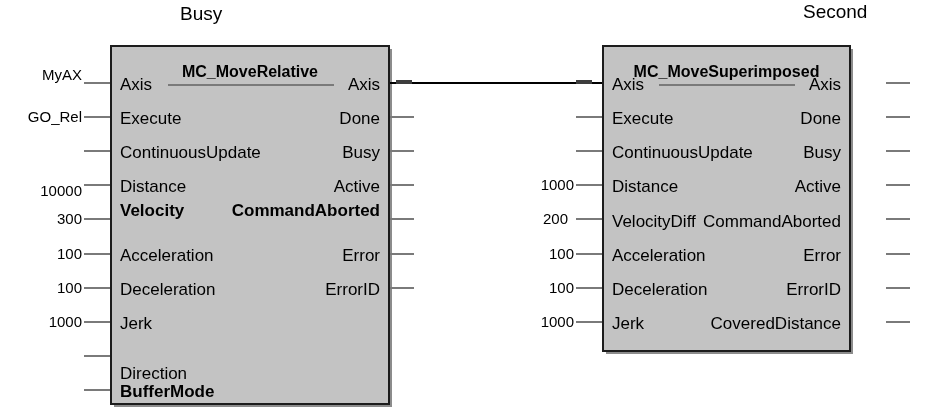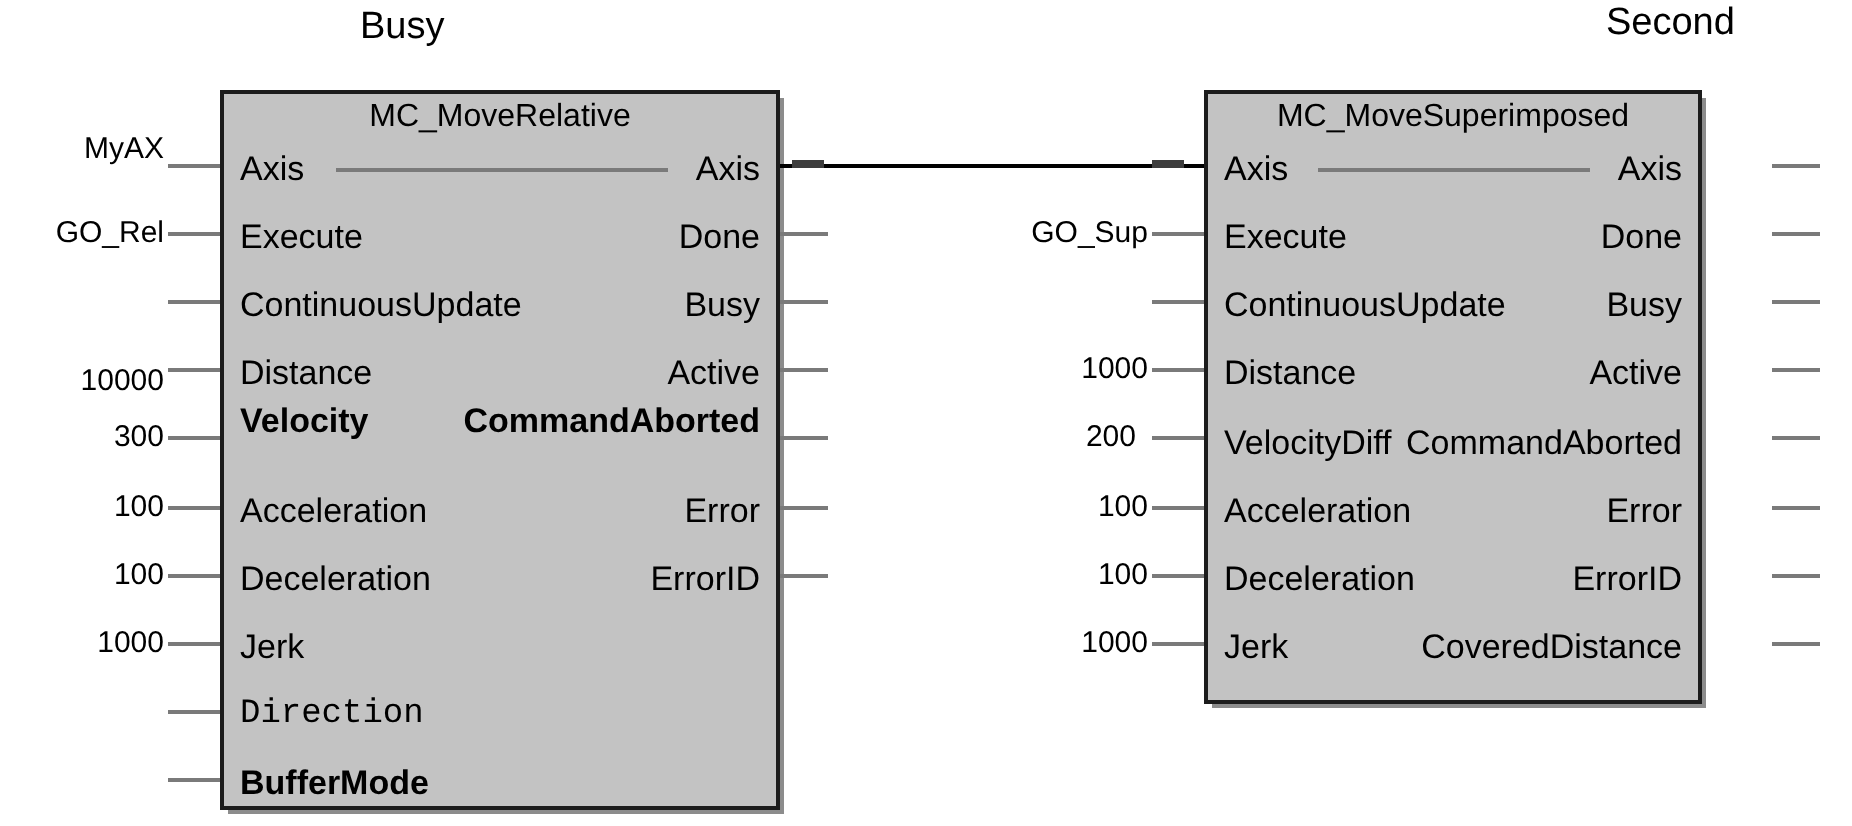--- a/index.html
+++ b/index.html
@@ -14,22 +14,22 @@
   }
   .instance-title{
     position:absolute; font-size:19px; white-space:nowrap;
   }
   .fb-block{
     position:absolute; box-sizing:border-box;
     background:var(--fill); border:2px solid var(--border);
     box-shadow:3px 3px 0 -1px var(--shadow);
   }
   .fb-header{
-    position:absolute; left:0; right:0; top:3px; text-align:center;
-    font-size:16px; white-space:nowrap;
+    position:absolute; left:0; right:0; top:16px; text-align:center;
+    font-size:16px; white-space:nowrap;font-weight:bold;
   }
   .fb-row{
     position:absolute; left:0; right:0; height:22px; line-height:22px;
     font-size:17px; white-space:nowrap;
   }
   .pin-in{position:absolute; left:8px; top:0;}
   .pin-out{position:absolute; right:8px; top:0;}
   .inout-line{
     position:absolute; height:2px; background:var(--stub);
   }
@@ -79,21 +79,21 @@
         <div class="pin-in">Acceleration</div>
         <div class="pin-out">Error</div>
       </div>
       <div class="fb-row" style="top: 231.6px;">
         <div class="pin-in">Deceleration</div>
         <div class="pin-out">ErrorID</div>
       </div>
       <div class="fb-row" style="top: 265.7px;">
         <div class="pin-in">Jerk</div>
       </div>
-      <div class="fb-row" style="top: 300px; font-family: Liberation Mono, monospace;">
+      <div class="fb-row" style="top: 316px;">
         <div class="pin-in">Direction</div>
       </div>
       <div class="fb-row" style="top: 333.9px; font-weight: bold;">
         <div class="pin-in">BufferMode</div>
       </div>
     </div>
 
   <div id="block-second" class="fb-block" style="left:602px; top:45px; width:249px; height:307px;">
     <div class="fb-header">MC_MoveSuperimposed</div>
   <div class="fb-row" style="top: 27px;">
@@ -149,21 +149,20 @@
     <div class="stub" style="left: 390px; width: 24px; top: 252.5px;"></div>
     <div class="stub" style="left: 84px; width: 26px; top: 286.6px;"></div>
     <div class="operand" style="left: 0px; width: 82px; top: 277.6px;">100</div>
     <div class="stub" style="left: 390px; width: 24px; top: 286.6px;"></div>
     <div class="stub" style="left: 84px; width: 26px; top: 320.7px;"></div>
     <div class="operand" style="left: 0px; width: 82px; top: 311.7px;">1000</div>
     <div class="stub" style="left: 84px; width: 26px; top: 354.8px;"></div>
     <div class="stub" style="left: 84px; width: 26px; top: 388.9px;"></div>
     <div class="stub" style="left: 886px; width: 24px; top: 82px;"></div>
     <div class="stub" style="left: 576px; width: 26px; top: 116.1px;"></div>
-    <div class="operand" style="left: 490px; width: 84px; top: 107.1px;">GO_Sup</div>
     <div class="stub" style="left: 886px; width: 24px; top: 116.1px;"></div>
     <div class="stub" style="left: 576px; width: 26px; top: 150.2px;"></div>
     <div class="stub" style="left: 886px; width: 24px; top: 150.2px;"></div>
     <div class="stub" style="left: 576px; width: 26px; top: 184.3px;"></div>
     <div class="operand" style="left: 490px; width: 84px; top: 175.3px;">1000</div>
     <div class="stub" style="left: 886px; width: 24px; top: 184.3px;"></div>
     <div class="stub" style="left: 576px; width: 26px; top: 218.4px;"></div>
     <div class="operand" style="left: 484px; width: 84px; top: 209.4px;">200</div>
     <div class="stub" style="left: 886px; width: 24px; top: 218.4px;"></div>
     <div class="stub" style="left: 576px; width: 26px; top: 252.5px;"></div>

